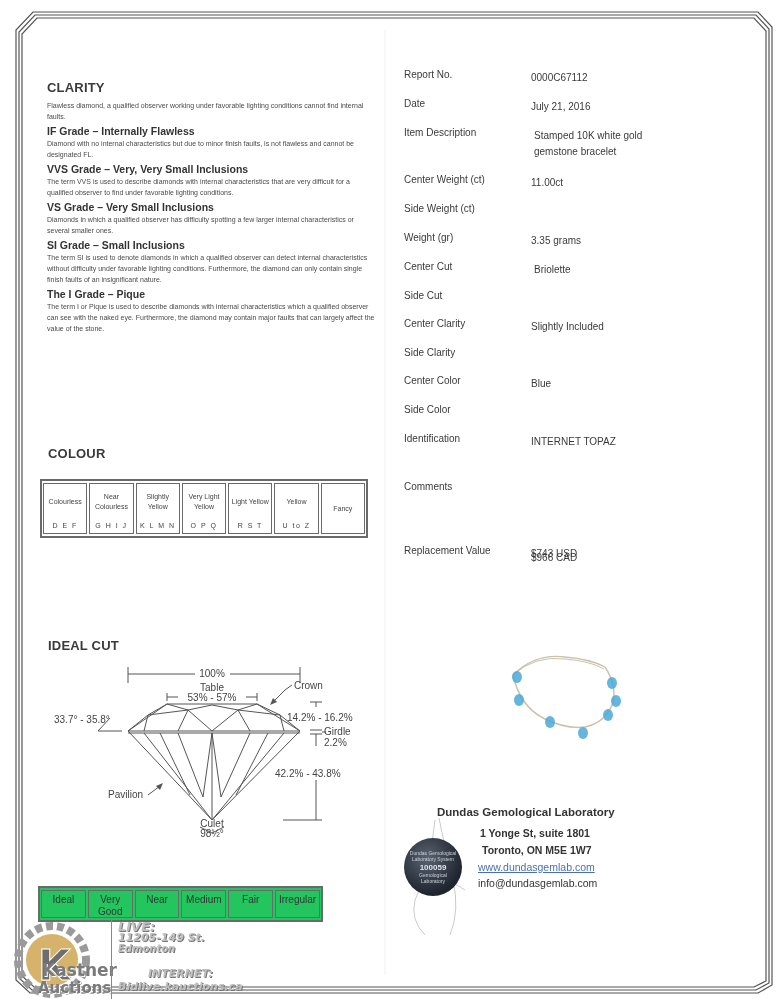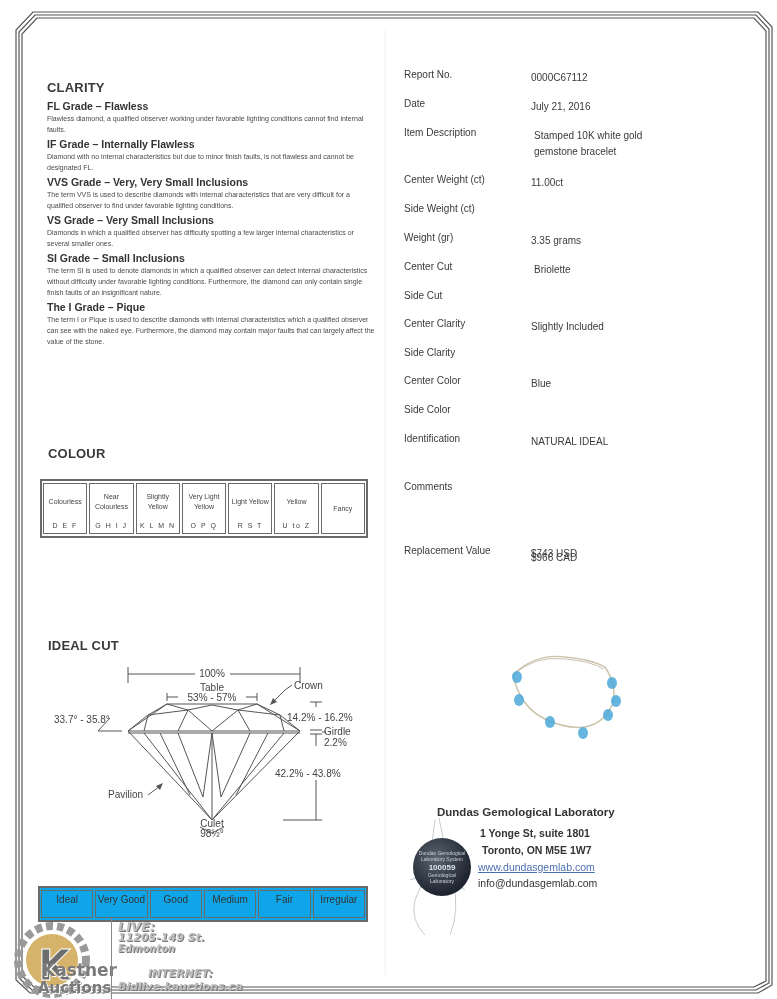--- a/index.html
+++ b/index.html
@@ -27,41 +27,41 @@
   .ccell {
     flex: 1; border: 1px solid #6a6a6a; margin: 2px 1px; box-sizing: border-box;
     display: flex; flex-direction: column; align-items: center; justify-content: center;
     font-size: 7px; color: #444; text-align: center; line-height: 10px;
   }
   .ccell .clabel { min-height: 30px; display: flex; align-items: center; justify-content: center; }
   .ccell .ccode { margin-top: 4px; letter-spacing: 1.5px; }
 
   
   #cut-table {
-    left: 38px; top: 886px; width: 330px; height: 36px;
-    border: 2px solid #6a6a6a; display: flex; box-sizing: border-box; background: #0ea5e9;
+    left: 38px; top: 886px; width: 285px; height: 36px;
+    border: 2px solid #6a6a6a; display: flex; box-sizing: border-box; background: #22c55e;
   }
   .cutcell {
     flex: 1; border: 1px solid #6a6a6a; margin: 2px 1px; box-sizing: border-box;
     font-size: 10px; color: #333; text-align: center; padding-top: 3px; line-height: 12px;
   }
 
   
   .rrow { position: absolute; left: 404px; font-size: 10px; color: #3a3a3a; }
   .rlabel { position: absolute; left: 0; width: 130px; white-space: nowrap; }
   .rvalue { position: absolute; left: 127px; width: 150px; line-height: 17px; white-space: nowrap; }
 
   
   #lab-block { left: 420px; top: 806px; width: 250px; font-size: 10px; }
   .lab-name { font-weight: bold; font-size: 11.5px; color: #333; position: absolute; left: 17px; top: 0; white-space: nowrap; }
   .lab-line { position: absolute; font-weight: bold; font-size: 10.5px; color: #333; white-space: nowrap; }
   .lab-url { position: absolute; left: 58px; top: 55px; color: #4a6fb0; text-decoration: underline; font-size: 10.5px; }
   .lab-email { position: absolute; left: 58px; top: 71px; color: #333; font-size: 10.5px; }
   #seal {
-    left: 413px; top: 838px; width: 58px; height: 58px; border-radius: 50%;
+    left: 404px; top: 838px; width: 58px; height: 58px; border-radius: 50%;
     background: radial-gradient(circle at 40% 35%, #5a6470, #1e2430 70%);
     color: #c8d0d8; font-size: 5px; text-align: center; display: flex; flex-direction: column;
     justify-content: center; align-items: center; line-height: 6.5px;
   }
   #seal .seal-num { font-size: 8px; font-weight: bold; color: #dde4ea; line-height: 9px; }
 
   
   #watermark { left: 0; top: 918px; width: 280px; height: 81px; }
   .wm-text { position: absolute; font-style: italic; font-weight: bold; color: #bfbfbf;
     text-shadow: 1px 1px 0 #777; font-family: "DejaVu Sans", sans-serif; }
@@ -74,21 +74,20 @@
     <path d="M33 12 L758 12 L772 27 L772 985 L758 993 L30 993 L16 980 L16 30 Z"></path>
     <path d="M35 15 L756 15 L769 29 L769 983 L756 990 L32 990 L19 978 L19 32 Z"></path>
     <path d="M37 18 L754 18 L766 31 L766 981 L754 987 L34 987 L22 976 L22 34 Z"></path>
   </g>
   <line x1="385" y1="30" x2="385" y2="975" stroke="#f0f0f0" stroke-width="1"></line>
 </svg>
 
 <div id="clarity-block" class="abs">
   <div class="h-section">CLARITY</div>
   <div>
-    <p class="grade-title">FL Grade – Flawless</p>
     <p class="grade-desc">Flawless diamond, a qualified observer working under favorable lighting conditions cannot find internal faults.</p>
   </div>
   <div>
     <p class="grade-title">IF Grade – Internally Flawless</p>
     <p class="grade-desc">Diamond with no internal characteristics but due to minor finish faults, is not flawless and cannot be designated FL.</p>
   </div>
   <div>
     <p class="grade-title">VVS Grade – Very, Very Small Inclusions</p>
     <p class="grade-desc">The term VVS is used to describe diamonds with internal characteristics that are very difficult for a qualified observer to find under favorable lighting conditions.</p>
   </div>
@@ -210,21 +209,21 @@
     <text x="68" y="143">Pavilion</text>
     <text x="235" y="122">42.2% - 43.8%</text>
     <text x="172" y="172" text-anchor="middle">Culet</text>
     <text x="172" y="182" text-anchor="middle">98½°</text>
   </g>
 </svg>
 
 <div id="cut-table" class="abs">
   <div class="cutcell">Ideal</div>
   <div class="cutcell">Very Good</div>
-  <div class="cutcell">Good</div>
+  <div class="cutcell">Near</div>
   <div class="cutcell">Medium</div>
   <div class="cutcell">Fair</div>
   <div class="cutcell">Irregular</div>
 </div>
 
 <div class="rrow" style="top:69px;">
     <span class="rlabel">Report No.</span>
     <span class="rvalue">0000C67112</span>
   </div>
 <div class="rrow" style="top:98px;">
@@ -267,21 +266,21 @@
 <div class="rrow" style="top:375px;">
     <span class="rlabel">Center Color</span>
     <span class="rvalue">Blue</span>
   </div>
 <div class="rrow" style="top:404px;">
     <span class="rlabel">Side Color</span>
     <span class="rvalue"></span>
   </div>
 <div class="rrow" style="top:433px;">
     <span class="rlabel">Identification</span>
-    <span class="rvalue">NATURAL IDEAL</span>
+    <span class="rvalue">INTERNET TOPAZ</span>
   </div>
 <div class="rrow" style="top:481px;">
     <span class="rlabel">Comments</span>
     <span class="rvalue"></span>
   </div>
 <div class="rrow" style="top:545px;">
     <span class="rlabel">Replacement Value</span>
     <span class="rvalue">$743 USD</span>
     <span class="rvalue" style="top:4px;">$966 CAD</span>
   </div>

